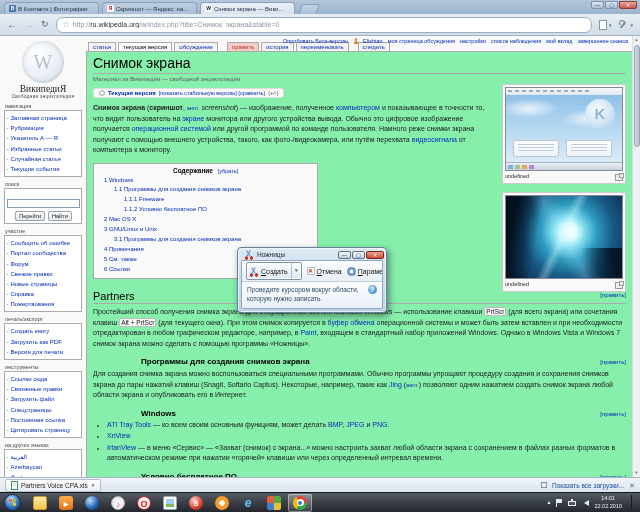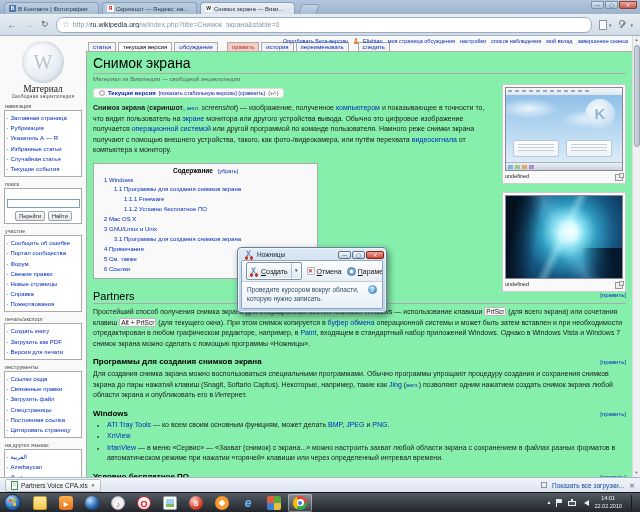--- a/index.html
+++ b/index.html
@@ -139,21 +139,21 @@
     background:linear-gradient(260deg,#05182b 20%,transparent 75%);}
   
   .toc{display:inline-block;border:1px solid #aaa;background:#f9f9f9;padding:3px 10px 4px;
     margin:4px 0 2px;font-size:6px;min-width:225px;box-sizing:border-box;}
   .toc-head{text-align:center;margin-bottom:2px;}
   .toc-title{font-weight:bold;font-size:6.5px;color:#000;}
   .toc-toggle{color:#002bb8;font-size:5.5px;margin-left:3px;}
   .toc-item{color:#002bb8;line-height:1.65;white-space:nowrap;}
   
   .h2{font-size:11px;color:#000;border-bottom:1px solid #aaa;margin-top:9px;padding-bottom:1px;position:relative;}
-  .h3{font-size:8px;font-weight:bold;color:#000;margin-top:8px;position:relative;}
+  .h3{font-size:8px;font-weight:bold;color:#000;margin-top:8px;position:relative;margin-left:48px;}
   .editsection{position:absolute;right:0;top:2px;font-size:6px;color:#002bb8;font-weight:normal;}
   .wlist{margin:2px 0 3px 14px;padding:0;}
   .wlist li{font-size:7px;line-height:1.5;color:#1a1a1a;margin:1px 0;}
   .wlist li::marker{color:#444;font-size:6px;}
   
   .snip{position:absolute;left:237px;top:247px;width:150px;height:66px;z-index:50;
     background:linear-gradient(#dce9f6,#b9cee3);border:1px solid #66809b;border-radius:4px;
     box-shadow:2px 3px 7px rgba(0,0,0,.45),inset 0 0 0 1px rgba(255,255,255,.65);box-sizing:border-box;}
   .snip-title{height:11px;display:flex;align-items:center;gap:3px;padding:1px 2px 0 4px;
     font-size:6.5px;color:#15202c;}
@@ -297,21 +297,21 @@
       <span class="ico-wrench"></span>
       <span class="caret">▾</span>
     </div>
   </div>
 
   <div class="viewport">
 
     <div class="wsidebar" id="sidebar">
       <div class="wlogo">
         <div class="globe"></div>
-        <div class="wordmark">Материал</div>
+        <div class="wordmark">ВикипедиЯ</div>
         <div class="logo-sub">Свободная энциклопедия</div>
       </div>
       <div id="sidebar-portlets">
           <div class="portlet-label">навигация</div>
           <div class="portlet-box">
             <div class="pitem">Заглавная страница</div>
             <div class="pitem">Рубрикация</div>
             <div class="pitem">Указатель А — Я</div>
             <div class="pitem">Избранные статьи</div>
             <div class="pitem">Случайная статья</div>

